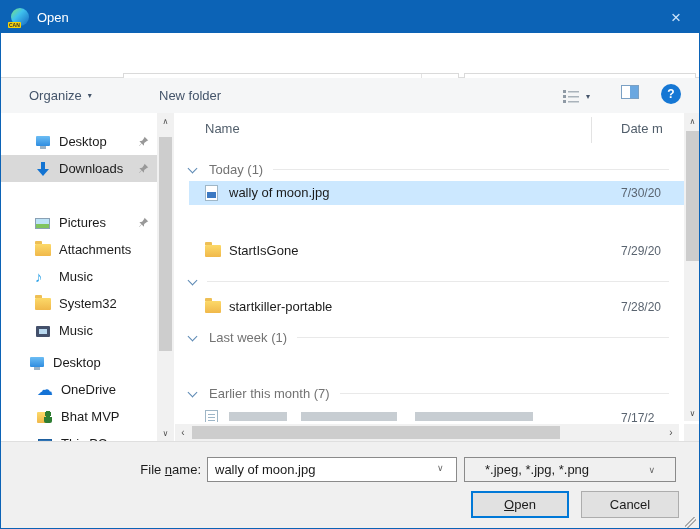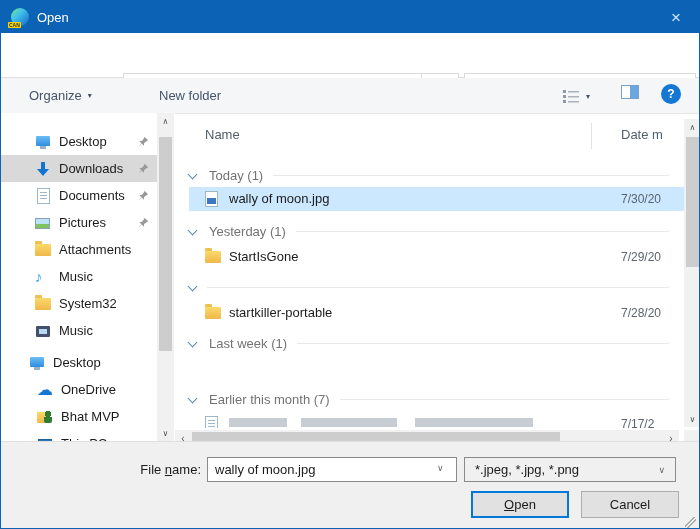--- a/index.html
+++ b/index.html
@@ -53,21 +53,21 @@
   .sbar-v{position:absolute;background:#f1f1f1;}
   .sb-side{left:156px;top:0;width:17px;height:328px;}
   .sb-list{right:0;top:0;width:17px;height:308px;}
   .sb-arrow{position:absolute;left:0;width:17px;height:16px;display:flex;align-items:center;justify-content:center;color:#505050;font-size:8px;}
   .sb-thumb{position:absolute;left:2px;width:13px;background:#cdcdcd;}
   .hbar{position:absolute;left:0;bottom:0;width:504px;height:17px;background:#f1f1f1;}
   .hb-arrow{position:absolute;top:0;width:16px;height:17px;display:flex;align-items:center;justify-content:center;color:#505050;font-size:10px;}
   .hb-thumb{position:absolute;left:17px;top:2px;width:368px;height:13px;background:#cdcdcd;}
   .sb-corner{position:absolute;right:0;bottom:0;width:17px;height:17px;background:#f1f1f1;}
   
-  .list{position:absolute;left:174px;top:118px;width:526px;height:328px;background:#fff;overflow:hidden;}
+  .list{position:absolute;left:174px;top:112px;width:526px;height:328px;background:#fff;overflow:hidden;}
   .colhead{position:absolute;left:0;top:0;width:100%;height:32px;}
   .col-name{position:absolute;left:30px;top:8px;color:#515e6b;}
   .col-sep{position:absolute;left:416px;top:4px;width:1px;height:26px;background:#e3e3e3;}
   .col-date{position:absolute;left:446px;top:8px;color:#515e6b;white-space:nowrap;}
   .group{position:absolute;left:14px;width:490px;height:20px;display:flex;align-items:center;}
   .gchev{width:8px;height:8px;position:relative;flex:0 0 auto;}
   .gchev::before{content:"";position:absolute;left:0;top:0;width:6px;height:6px;border-right:1.5px solid #5c89b4;border-bottom:1.5px solid #5c89b4;transform:rotate(45deg);}
   .glabel{color:#737373;margin-left:12px;white-space:nowrap;}
   .gline{flex:1;height:1px;background:#e9e9e9;margin:0 10px;}
   .row{position:absolute;left:14px;width:502px;height:24px;}
@@ -100,21 +100,21 @@
   .si-user::before{content:"";position:absolute;left:0;top:3px;width:11px;height:11px;background:linear-gradient(#fcd969,#f0b84a);border-radius:1px;}
   .si-user::after{content:"";position:absolute;right:1px;top:2px;width:8px;height:12px;background:radial-gradient(circle at 50% 25%,#2e7d32 0 3px,transparent 3px),linear-gradient(transparent 6px,#2e7d32 6px);border-radius:2px;}
   .si-pc::before{content:"";position:absolute;left:1px;top:3px;width:14px;height:9px;background:#2f74b5;border:1px solid #1e5f9e;box-sizing:border-box;}
   .si-pc::after{content:"";position:absolute;left:4px;top:12px;width:8px;height:2px;background:#1e5f9e;}
   
   .footer{position:absolute;left:0;top:440px;width:100%;height:89px;background:#f0f0f0;border-top:1px solid #dfdfdf;}
   .fn-label{position:absolute;left:110px;top:20px;width:90px;text-align:right;}
   .fn-label .ak{text-decoration:underline;}
   .fn-input{position:absolute;left:206px;top:15px;width:250px;height:25px;box-sizing:border-box;border:1px solid #8a8a8a;background:#fff;font-family:inherit;font-size:13px;padding:0 20px 0 7px;color:#1b1b1b;}
   .fn-dd{position:absolute;left:436px;top:21px;font-size:9px;color:#666;pointer-events:none;}
-  .ft-select{position:absolute;left:463px;top:15px;width:212px;height:25px;box-sizing:border-box;border:1px solid #8a8a8a;background:#f0f0f0;display:flex;align-items:center;padding:0 10px;}
+  .ft-select{position:absolute;left:463px;top:15px;width:212px;height:25px;box-sizing:border-box;border:1px solid #8a8a8a;background:#f0f0f0;display:flex;align-items:center;padding:0 20px;}
   .ft-select .dd{margin-left:auto;font-size:9px;color:#666;}
   .btn{position:absolute;top:49px;width:98px;height:27px;display:flex;align-items:center;justify-content:center;background:#e1e1e1;box-sizing:border-box;}
   .btn-open{left:470px;border:1px solid #0078d7;box-shadow:inset 0 0 0 1px #0078d7;}
   .btn-open .ak{text-decoration:underline;}
   .btn-cancel{left:580px;border:1px solid #adadad;}
   .grip{position:absolute;right:3px;bottom:3px;width:11px;height:11px;background:
     linear-gradient(135deg,transparent 0 6px,#ababab 6px 7.5px,transparent 7.5px 9px,#ababab 9px 10.5px,transparent 10.5px);}
 </style>
 </head>
 <body>
@@ -202,29 +202,20 @@
           <path d="M9.5 1l5.5 5.5-1.7.4-.4.4L9 10l-.6 4-3-3L2 14.4 1.6 14l3.4-3.4-3-3L6 7l2.7-3.9.4-.4z" fill="#999"></path>
         </svg>
     </div>
     <div class="side-item sel" style="top:32px">
       <span class="si si-dl"></span>
       <span class="lbl">Downloads</span>
       <svg class="pin" width="11" height="11" viewBox="0 0 16 16">
           <path d="M9.5 1l5.5 5.5-1.7.4-.4.4L9 10l-.6 4-3-3L2 14.4 1.6 14l3.4-3.4-3-3L6 7l2.7-3.9.4-.4z" fill="#999"></path>
         </svg>
     </div>
-    <div class="side-item" style="top:59px">
-      <span class="si">
-          <span class="i-page i-doc" style="margin:0 auto"></span>
-        </span>
-      <span class="lbl">Documents</span>
-      <svg class="pin" width="11" height="11" viewBox="0 0 16 16">
-          <path d="M9.5 1l5.5 5.5-1.7.4-.4.4L9 10l-.6 4-3-3L2 14.4 1.6 14l3.4-3.4-3-3L6 7l2.7-3.9.4-.4z" fill="#999"></path>
-        </svg>
-    </div>
     <div class="side-item" style="top:86px">
       <span class="si si-pics"></span>
       <span class="lbl">Pictures</span>
       <svg class="pin" width="11" height="11" viewBox="0 0 16 16">
           <path d="M9.5 1l5.5 5.5-1.7.4-.4.4L9 10l-.6 4-3-3L2 14.4 1.6 14l3.4-3.4-3-3L6 7l2.7-3.9.4-.4z" fill="#999"></path>
         </svg>
     </div>
     <div class="side-item" style="top:113px">
       <span class="si">
           <span class="i-folder"></span>
@@ -282,25 +273,20 @@
       <span class="gline"></span>
     </div>
     <div class="row sel" style="top:68px">
       <span class="fic">
           <span class="i-page i-img"></span>
         </span>
       <span class="fname">wally of moon.jpg</span>
       <span class="fdate">7/30/20</span>
     </div>
 
-    <div class="group" style="top:102px">
-      <span class="gchev"></span>
-      <span class="glabel">Yesterday (1)</span>
-      <span class="gline"></span>
-    </div>
     <div class="row" style="top:126px">
       <span class="fic">
           <span class="i-folder"></span>
         </span>
       <span class="fname">StartIsGone</span>
       <span class="fdate">7/29/20</span>
     </div>
 
     <div class="group" style="top:158px">
       <span class="gchev"></span>

